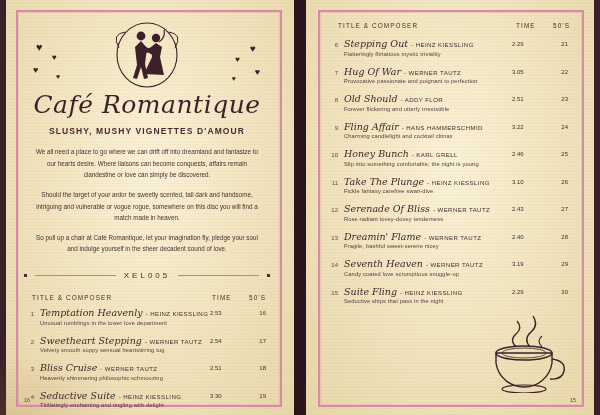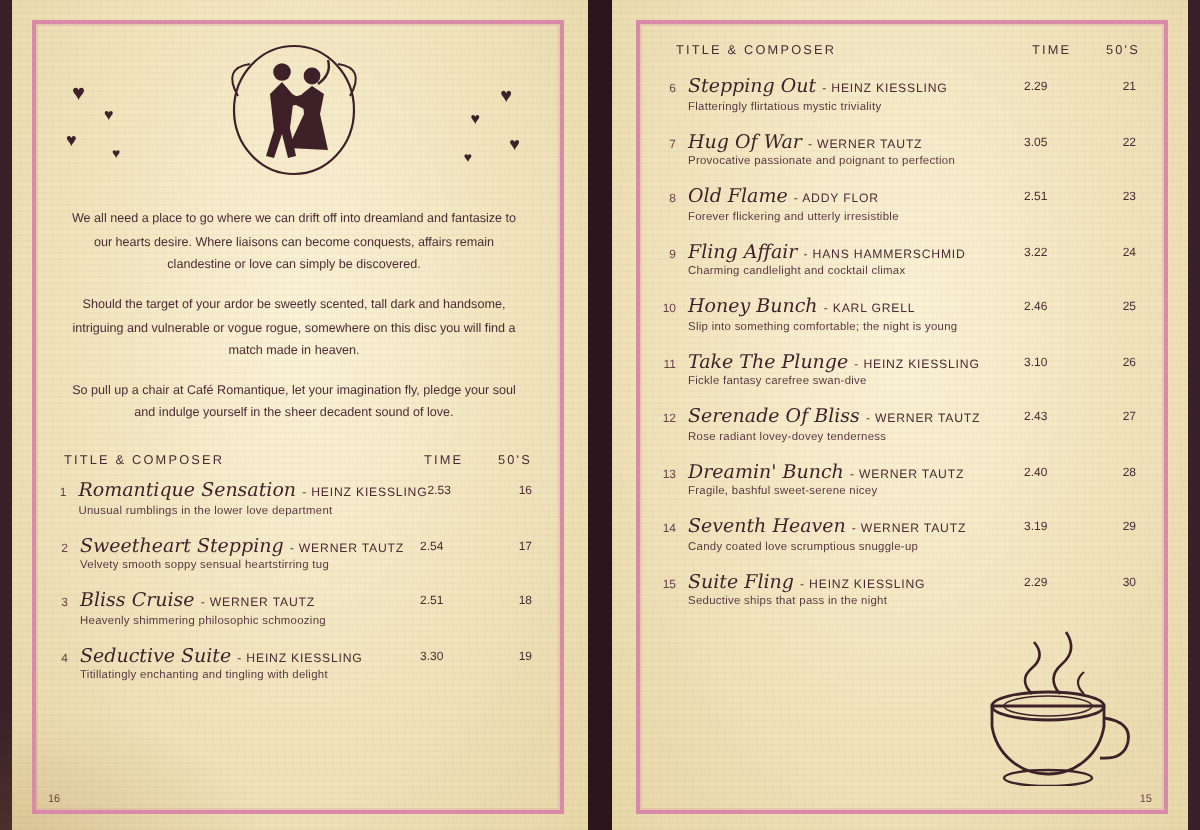--- a/index.html
+++ b/index.html
@@ -259,41 +259,50 @@
         <span class="heart" style="left:24px; top:34px; font-size:7px;">♥</span>
       </div>
       <div class="hearts-right">
         <span class="heart" style="right:6px;  top:4px;  font-size:10px;">♥</span>
         <span class="heart" style="right:22px; top:16px; font-size:8px;">♥</span>
         <span class="heart" style="right:2px;  top:28px; font-size:9px;">♥</span>
         <span class="heart" style="right:26px; top:36px; font-size:7px;">♥</span>
       </div>
     </div>
 
+    <div class="title">Café Romantique</div>
+    <div class="subtitle">SLUSHY, MUSHY VIGNETTES D'AMOUR</div>
 
     <div class="blurb">
       <p>We all need a place to go where we can drift off into dreamland and fantasize to our hearts desire. Where liaisons can become conquests, affairs remain clandestine or love can simply be discovered.</p>
       <p>Should the target of your ardor be sweetly scented, tall dark and handsome, intriguing and vulnerable or vogue rogue, somewhere on this disc you will find a match made in heaven.</p>
       <p>So pull up a chair at Café Romantique, let your imagination fly, pledge your soul and indulge yourself in the sheer decadent sound of love.</p>
     </div>
 
+    <div class="xel">
+      <span class="dot"></span>
+      <span class="rule"></span>
+      <span class="word">XEL005</span>
+      <span class="rule"></span>
+      <span class="dot"></span>
+    </div>
 
     <div class="col-head">
       <span>TITLE &amp; COMPOSER</span>
       <span class="t-time">
         <span>TIME</span>
         <span>50'S</span>
       </span>
     </div>
 
     <div>
       <div class="track">
         <div class="num">1</div>
         <div class="t-body">
-          <div class="t-line1"><span>Romantique Sensation</span> <span class="comp">- HEINZ KIESSLING</span></div>
+          <div class="t-line1"><span>Temptation Heavenly</span> <span class="comp">- HEINZ KIESSLING</span></div>
           <div class="t-line2">Unusual rumblings in the lower love department</div>
         </div>
         <div class="t-meta">
           <span>2.53</span>
           <span>16</span>
         </div>
       </div>
       <div class="track">
         <div class="num">2</div>
         <div class="t-body">
@@ -359,21 +368,21 @@
           <div class="t-line2">Provocative passionate and poignant to perfection</div>
         </div>
         <div class="t-meta">
           <span>3.05</span>
           <span>22</span>
         </div>
       </div>
       <div class="track">
         <div class="num">8</div>
         <div class="t-body">
-          <div class="t-line1"><span>Old Flame</span> <span class="comp">- ADDY FLOR</span></div>
+          <div class="t-line1"><span>Old Should</span> <span class="comp">- ADDY FLOR</span></div>
           <div class="t-line2">Forever flickering and utterly irresistible</div>
         </div>
         <div class="t-meta">
           <span>2.51</span>
           <span>23</span>
         </div>
       </div>
       <div class="track">
         <div class="num">9</div>
         <div class="t-body">
@@ -414,21 +423,21 @@
           <div class="t-line2">Rose radiant lovey-dovey tenderness</div>
         </div>
         <div class="t-meta">
           <span>2.43</span>
           <span>27</span>
         </div>
       </div>
       <div class="track">
         <div class="num">13</div>
         <div class="t-body">
-          <div class="t-line1"><span>Dreamin' Bunch</span> <span class="comp">- WERNER TAUTZ</span></div>
+          <div class="t-line1"><span>Dreamin' Flame</span> <span class="comp">- WERNER TAUTZ</span></div>
           <div class="t-line2">Fragile, bashful sweet-serene nicey</div>
         </div>
         <div class="t-meta">
           <span>2.40</span>
           <span>28</span>
         </div>
       </div>
       <div class="track">
         <div class="num">14</div>
         <div class="t-body">

